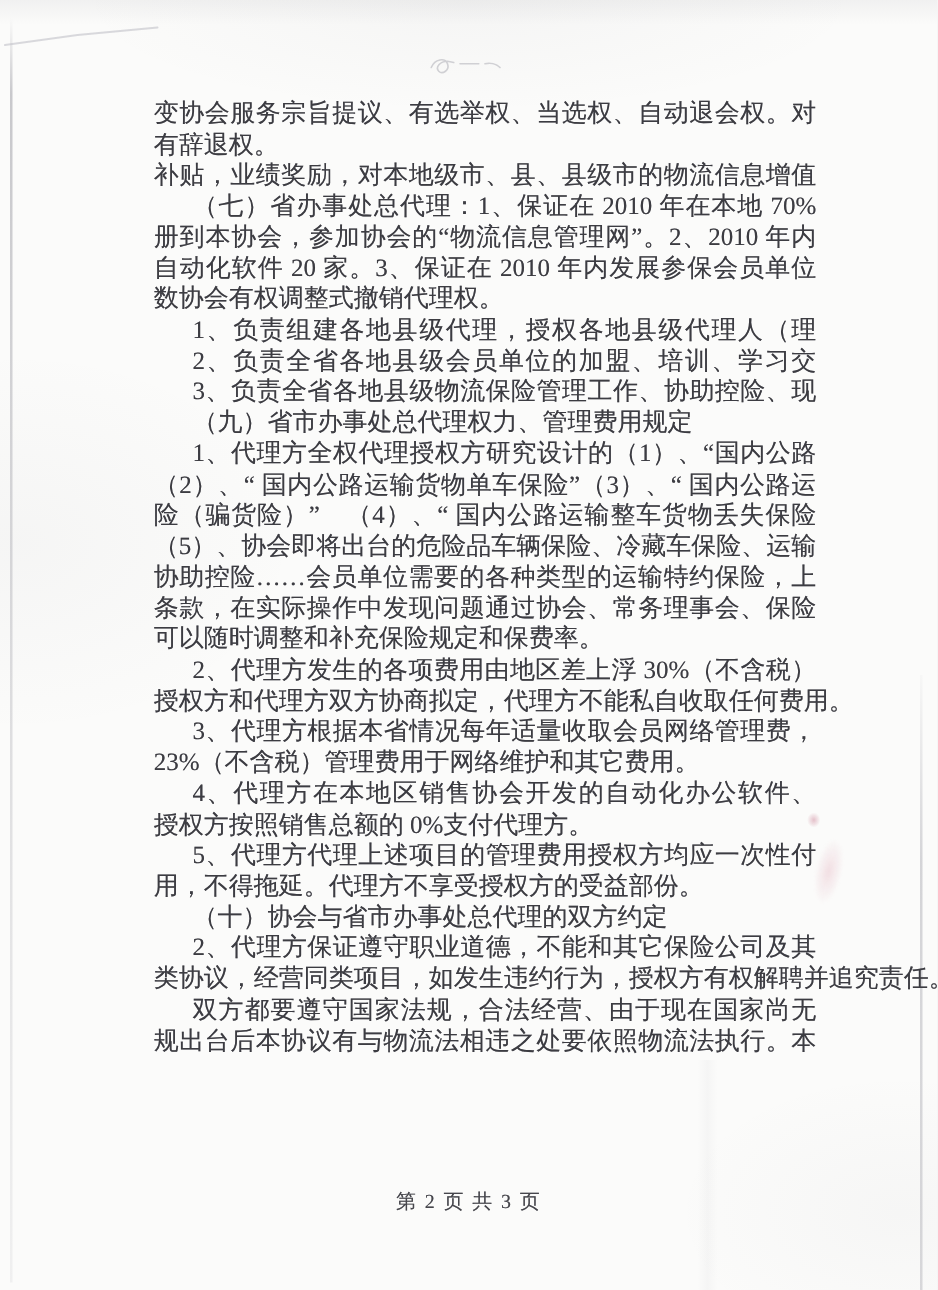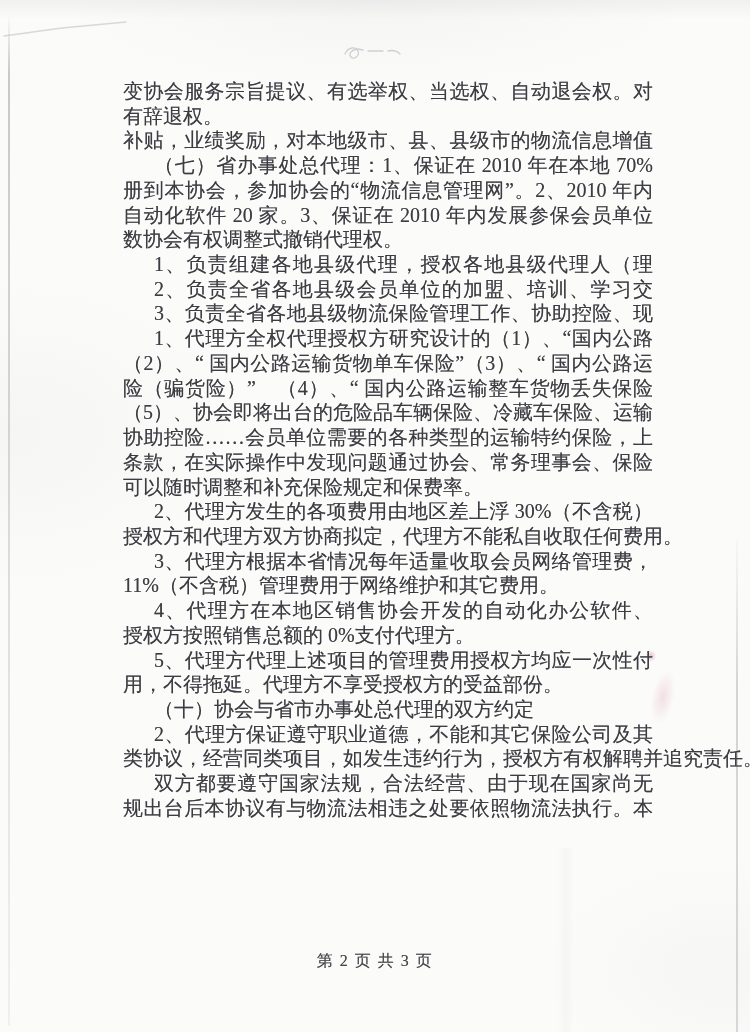--- a/index.html
+++ b/index.html
@@ -67,31 +67,32 @@
       <div class="ln full">变协会服务宗旨提议、有选举权、当选权、自动退会权。对会员单位有注册权、</div>
       <div class="ln">有辞退权。</div>
       <div class="ln full">补贴，业绩奖励，对本地级市、县、县级市的物流信息增值利益享有长期受益权。</div>
       <div class="ln ind full">（七）省办事处总代理：1、保证在 2010 年在本地 70%的中小型物流企业注</div>
       <div class="ln full">册到本协会，参加协会的“物流信息管理网”。2、2010 年内保证发展销物流办公</div>
       <div class="ln full">自动化软件 20 家。3、保证在 2010 年内发展参保会员单位 100 家。4、低于平均</div>
       <div class="ln">数协会有权调整式撤销代理权。</div>
       <div class="ln ind full">1、负责组建各地县级代理，授权各地县级代理人（理事），上报协会备案。</div>
       <div class="ln ind full">2、负责全省各地县级会员单位的加盟、培训、学习交流、各项协调管理工作。</div>
       <div class="ln ind full">3、负责全省各地县级物流保险管理工作、协助控险、现场勘察、理赔工作。</div>
+      <div class="ln ind">（九）省市办事处总代理权力、管理费用规定</div>
       <div class="ln ind full">1、代理方全权代理授权方研究设计的（1）、“国内公路运输货物保险”</div>
       <div class="ln full">（2）、“ 国内公路运输货物单车保险”（3）、“ 国内公路运输整车货物丢失保</div>
       <div class="ln full">险（骗货险）”　（4）、“ 国内公路运输整车货物丢失保险单车保险（骗货险）”</div>
       <div class="ln full">（5）、协会即将出台的危险品车辆保险、冷藏车保险、运输机动车辆保险、大</div>
       <div class="ln full">协助控险……会员单位需要的各种类型的运输特约保险，上例各项特约保险</div>
       <div class="ln full">条款，在实际操作中发现问题通过协会、常务理事会、保险公司共同协商双方</div>
       <div class="ln">可以随时调整和补充保险规定和保费率。</div>
       <div class="ln ind full">2、代理方发生的各项费用由地区差上浮 30%（不含税）比支付，上浮差额由</div>
       <div class="ln">授权方和代理方双方协商拟定，代理方不能私自收取任何费用。</div>
       <div class="ln ind full">3、代理方根据本省情况每年适量收取会员网络管理费，授权方支付代理方</div>
-      <div class="ln">11%（不含税）管理费用于网络维护和其它费用。</div>
+      <div class="ln">23%（不含税）管理费用于网络维护和其它费用。</div>
       <div class="ln ind full">4、代理方在本地区销售协会开发的自动化办公软件、GBS 等物流开发软件，</div>
       <div class="ln">授权方按照销售总额的 0%支付代理方。</div>
       <div class="ln ind full">5、代理方代理上述项目的管理费用授权方均应一次性付清代理方的管理费</div>
       <div class="ln">用，不得拖延。代理方不享受授权方的受益部份。</div>
       <div class="ln ind">（十）协会与省市办事处总代理的双方约定</div>
       <div class="ln ind full">2、代理方保证遵守职业道德，不能和其它保险公司及其它单位和个人签署同</div>
       <div class="ln">类协议，经营同类项目，如发生违约行为，授权方有权解聘并追究责任。</div>
       <div class="ln ind full">双方都要遵守国家法规，合法经营、由于现在国家尚无物流法规，国家物流法</div>
       <div class="ln full">规出台后本协议有与物流法相违之处要依照物流法执行。本协议有专利、知识、</div>
     </main>

